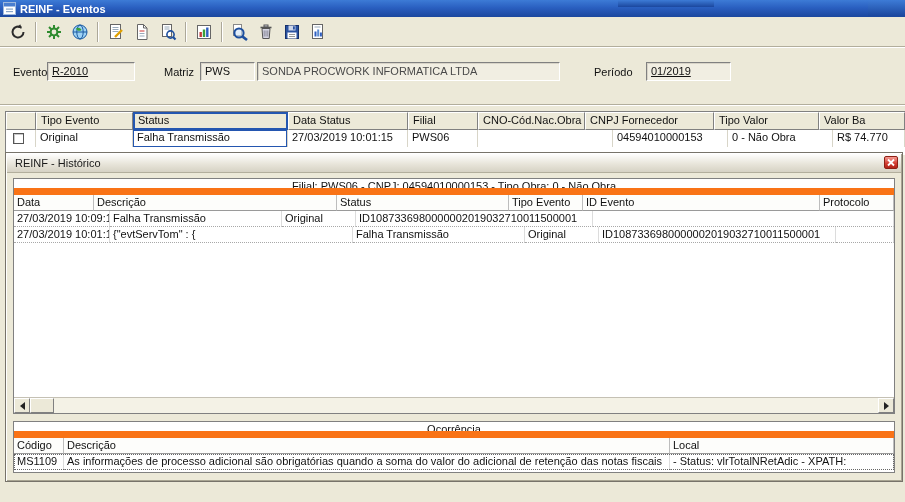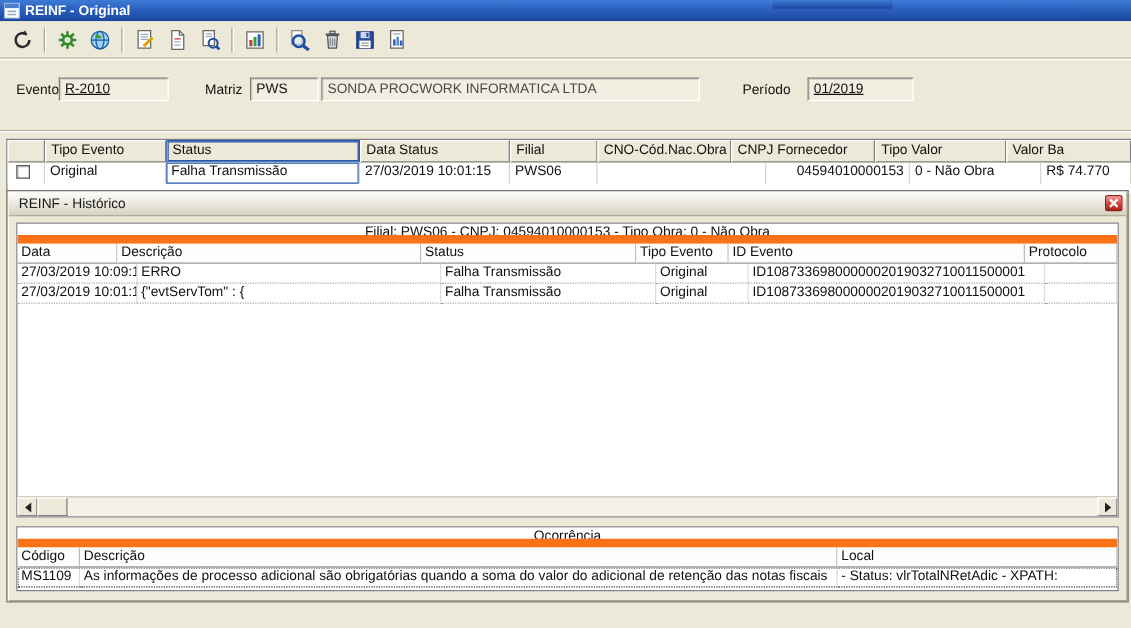--- a/index.html
+++ b/index.html
@@ -35,21 +35,21 @@
   
   .maingrid { position:absolute; left:5px; top:111px; width:900px; height:44px; background:#fff;
     border-top:1px solid #808080; border-left:1px solid #808080; overflow:hidden; }
   .mg-head { display:flex; height:18px; }
   .mg-hcell { background:#ece9d8; border:1px solid; border-color:#ffffff #808080 #808080 #ffffff;
     padding:1px 4px; white-space:nowrap; overflow:hidden; height:18px; flex:none; }
   .mg-hcell.hfocus { box-shadow: inset 0 0 0 1px #2456b0; border-color:#2456b0; }
   .mg-row { display:flex; height:17px; background:#fff; }
   .mg-cell { border-right:1px solid #d8d5c8; padding:1px 4px; white-space:nowrap; overflow:hidden; height:17px; flex:none; }
   .mg-cell.cfocus { box-shadow: inset 0 0 0 1px #2456b0; }
-  .mg-cell.right { text-align:right; }
+  .mg-cell.right { }
   .checkbox { display:inline-block; width:11px; height:11px; background:#fff; border:1px solid #555;
     box-shadow: inset 1px 1px 0 #c9c9c9; vertical-align:middle; margin-left:3px; }
 
   
   .win { position:absolute; left:5px; top:152px; width:898px; height:330px; background:#ece9d8;
     border:1px solid #77736a; box-shadow: inset 1px 1px 0 #ffffff, inset -1px -1px 0 #a8a492; }
   .win-titlebar { position:absolute; left:1px; top:1px; right:1px; height:19px;
     background:linear-gradient(180deg,#fefefd 0%,#e8e5da 55%,#d6d2c4 100%);
     border-bottom:1px solid #b2ae9c; display:flex; align-items:center; padding-left:8px; }
   .win-title { font-size:11px; color:#1a1a1a; }
@@ -93,21 +93,21 @@
 
   <div class="titlebar">
     <span class="app-icon">
       <svg width="13" height="13" viewBox="0 0 13 13">
           <rect x="0.5" y="0.5" width="12" height="12" fill="#fff" stroke="#9db8dd"></rect>
           <rect x="1" y="1" width="11" height="3.5" fill="#4a7ecf"></rect>
           <rect x="3" y="6.5" width="7" height="1.2" fill="#8aa6c8"></rect>
           <rect x="3" y="9" width="7" height="1.2" fill="#8aa6c8"></rect>
         </svg>
     </span>
-    <span class="title-text">REINF - Original</span>
+    <span class="title-text">REINF - Eventos</span>
     <div class="frag frag1"></div>
     <div class="frag frag2"></div>
   </div>
 
   <div class="toolbar">
     <div class="tb-btn">
       <svg width="18" height="18" viewBox="0 0 18 18">
           <path d="M14.5 9a5.5 5.5 0 1 1-2.2-4.4" fill="none" stroke="#2b2b2b" stroke-width="2"></path>
           <path d="M11.2 1.2l1.6 4.2-4.4-1z" fill="#2b2b2b"></path>
         </svg>
@@ -225,21 +225,21 @@
   <div class="groove" style="top:104px;"></div>
 
   <div class="maingrid">
     <div class="mg-head">
       <div class="mg-hcell" style="width:30px;"></div>
       <div class="mg-hcell" style="width:97px;">Tipo Evento</div>
       <div class="mg-hcell hfocus" style="width:155px;">Status</div>
       <div class="mg-hcell" style="width:120px;">Data Status</div>
       <div class="mg-hcell" style="width:70px;">Filial</div>
       <div class="mg-hcell" style="width:107px;">CNO-Cód.Nac.Obra</div>
-      <div class="mg-hcell" style="width:115px;">CNPJ Fornecedor</div>
+      <div class="mg-hcell" style="width:129px;">CNPJ Fornecedor</div>
       <div class="mg-hcell" style="width:105px;">Tipo Valor</div>
       <div class="mg-hcell" style="flex:1;">Valor Ba</div>
     </div>
     <div class="mg-row">
       <div class="mg-cell" style="width:30px;"><span class="checkbox"></span></div>
       <div class="mg-cell" style="width:97px;">Original</div>
       <div class="mg-cell cfocus" style="width:155px;">Falha Transmissão</div>
       <div class="mg-cell" style="width:120px;">27/03/2019 10:01:15</div>
       <div class="mg-cell" style="width:70px;">PWS06</div>
       <div class="mg-cell" style="width:135px;"></div>
@@ -265,21 +265,20 @@
       <div class="h-head">
         <div class="h-hcell" style="width:80px;">Data</div>
         <div class="h-hcell" style="width:243px;">Descrição</div>
         <div class="h-hcell" style="width:172px;">Status</div>
         <div class="h-hcell" style="width:74px;">Tipo Evento</div>
         <div class="h-hcell" style="width:237px;">ID Evento</div>
         <div class="h-hcell" style="flex:1;">Protocolo</div>
       </div>
       <div class="h-row">
         <div class="h-cell" style="width:96px;">27/03/2019 10:09:11</div>
-        <div class="h-cell" style="width:243px;">ERRO</div>
         <div class="h-cell" style="width:172px;">Falha Transmissão</div>
         <div class="h-cell" style="width:74px;">Original</div>
         <div class="h-cell" style="width:237px;">ID1087336980000002019032710011500001</div>
         <div class="h-cell" style="flex:1;"></div>
       </div>
       <div class="h-row">
         <div class="h-cell" style="width:96px;">27/03/2019 10:01:15</div>
         <div class="h-cell" style="width:243px;">{"evtServTom" : {</div>
         <div class="h-cell" style="width:172px;">Falha Transmissão</div>
         <div class="h-cell" style="width:74px;">Original</div>

